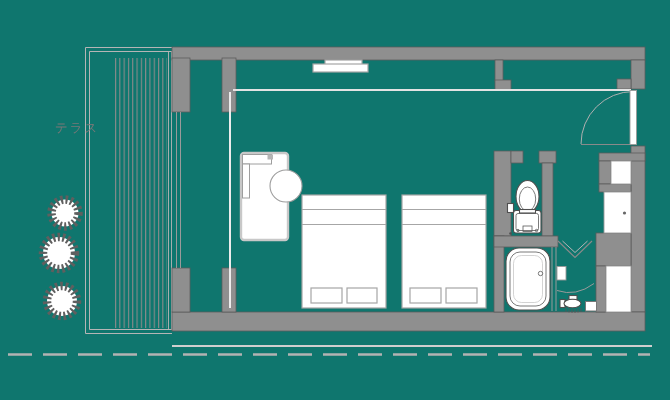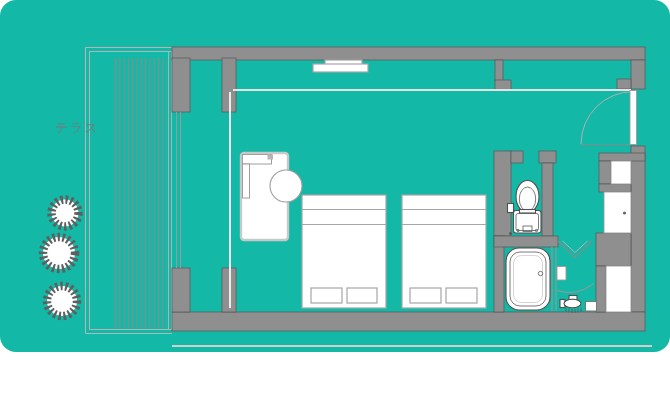--- a/index.html
+++ b/index.html
@@ -1,17 +1,17 @@
 <!DOCTYPE html>
 <html style="--wall_fill: #8f8f8f; --wall_stroke: #5c5c5c; --fixture_line: #4f4f4f; --furniture_line: #a6a6a6; --desk_line: #c8c8c8; --thin_line: #9a9a9a; --light_line: #e3e3e3; --boundary_line: #b5b5b5; --dash_line: #b3b3b3; --slat_line: #8a8a8a; --plant_line: #5f5f5f; --text_color: #787878;"><head>
 <meta charset="utf-8">
 <style>
   html,body{margin:0;padding:0;background:#fff;}
-  .canvas{position:relative;width:670px;height:352px;background:#14b8a6;overflow:hidden;
-          font-family:"Liberation Sans", sans-serif;border-radius:16px;}
+  .canvas{position:relative;width:670px;height:400px;background:#0f766e;overflow:hidden;
+          font-family:"Liberation Sans", sans-serif;}
   svg{position:absolute;left:0;top:0;}
   .wall{fill:var(--wall_fill);stroke:var(--wall_stroke);stroke-width:.8;}
   .white{fill:#fff;stroke:var(--thin_line);stroke-width:.9;}
   .fix{fill:#fff;stroke:var(--fixture_line);stroke-width:1.1;}
   .fixthin{fill:none;stroke:var(--fixture_line);stroke-width:.75;}
   .furn{fill:#fff;stroke:var(--furniture_line);stroke-width:1.2;}
   .furnline{stroke:var(--furniture_line);stroke-width:1;fill:none;}
   .desk{fill:#fff;stroke:var(--desk_line);stroke-width:2.4;}
   .deskin{fill:#fff;stroke:#9e9e9e;stroke-width:1;}
   .thin{stroke:var(--thin_line);stroke-width:1;fill:none;}

